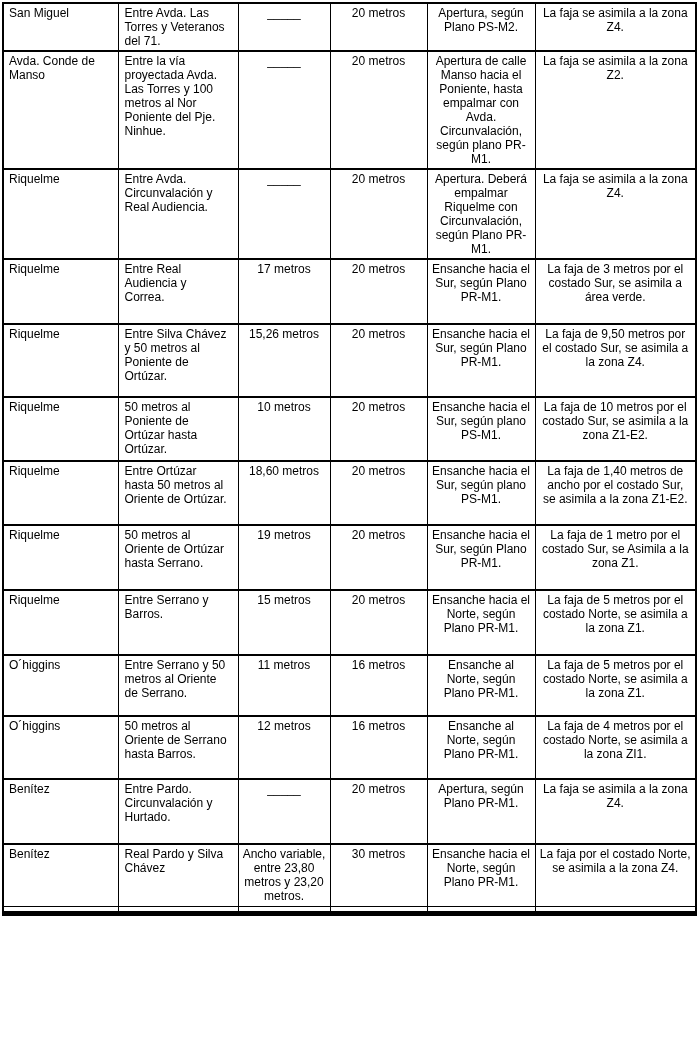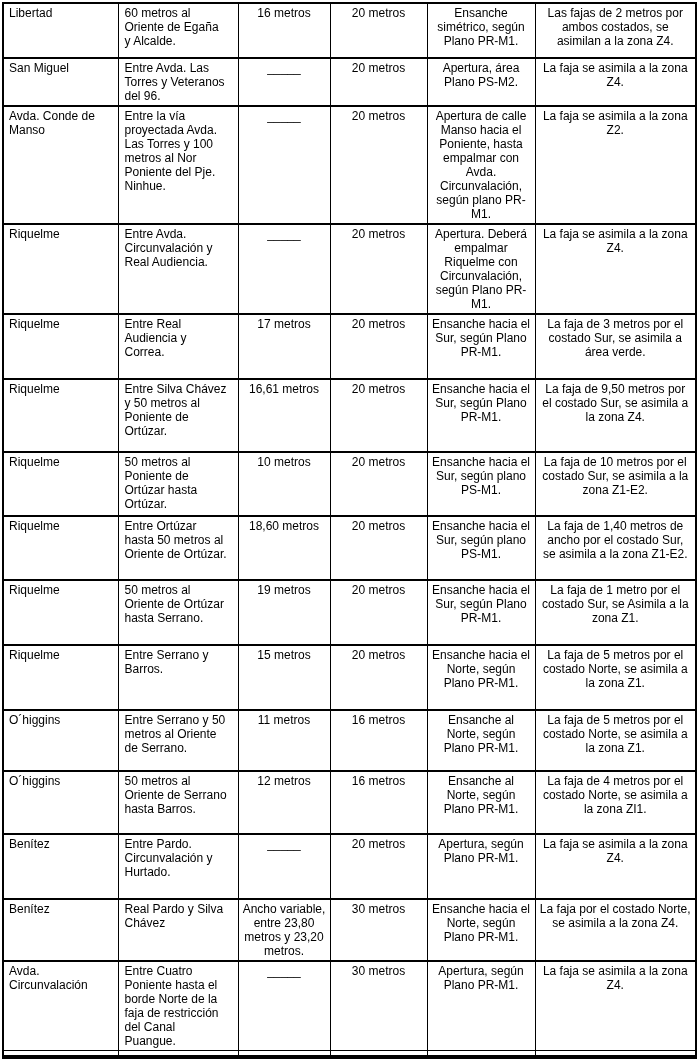--- a/index.html
+++ b/index.html
@@ -56,34 +56,26 @@
     <colgroup>
       <col style="width:115px">
       <col style="width:120px">
       <col style="width:92px">
       <col style="width:97px">
       <col style="width:108px">
       <col style="width:161px">
     </colgroup>
     <tbody>
 
-    <tr style="height: 55px;">
-          <td class="left col-street">Libertad</td>
-          <td class="left col-segment">60 metros al Oriente de Egaña y Alcalde.</td>
-          <td class="center col-width-existing">16 metros</td>
-          <td class="center col-width-projected">20 metros</td>
-          <td class="center col-action">Ensanche simétrico, según Plano PR-M1.</td>
-          <td class="center col-note">Las fajas de 2 metros por ambos costados, se asimilan a la zona Z4.</td>
-        </tr>
         <tr style="height: 44px;">
           <td class="left col-street">San Miguel</td>
-          <td class="left col-segment">Entre Avda. Las Torres y Veteranos del 96.</td>
+          <td class="left col-segment">Entre Avda. Las Torres y Veteranos del 71.</td>
           <td class="center col-width-existing">_____</td>
           <td class="center col-width-projected">20 metros</td>
-          <td class="center col-action">Apertura, área Plano PS-M2.</td>
+          <td class="center col-action">Apertura, según Plano PS-M2.</td>
           <td class="center col-note">La faja se asimila a la zona Z4.</td>
         </tr>
         <tr style="height: 115px; margin-top: 20px;">
           <td class="left col-street">Avda. Conde de Manso</td>
           <td class="left col-segment">Entre la vía proyectada Avda. Las Torres y 100 metros al Nor Poniente del Pje. Ninhue.</td>
           <td class="center col-width-existing">_____</td>
           <td class="center col-width-projected">20 metros</td>
           <td class="center col-action">Apertura de calle Manso hacia el Poniente, hasta empalmar con Avda. Circunvalación, según plano PR-M1.</td>
           <td class="center col-note">La faja se asimila a la zona Z2.</td>
         </tr>
@@ -99,21 +91,21 @@
           <td class="left col-street">Riquelme</td>
           <td class="left col-segment">Entre Real Audiencia y Correa.</td>
           <td class="center col-width-existing">17 metros</td>
           <td class="center col-width-projected">20 metros</td>
           <td class="center col-action">Ensanche hacia el Sur, según Plano PR-M1.</td>
           <td class="center col-note">La faja de 3 metros por el costado Sur, se asimila a área verde.</td>
         </tr>
         <tr style="height: 73px;">
           <td class="left col-street">Riquelme</td>
           <td class="left col-segment">Entre Silva Chávez y 50 metros al Poniente de Ortúzar.</td>
-          <td class="center col-width-existing">16,61 metros</td>
+          <td class="center col-width-existing">15,26 metros</td>
           <td class="center col-width-projected">20 metros</td>
           <td class="center col-action">Ensanche hacia el Sur, según Plano PR-M1.</td>
           <td class="center col-note">La faja de 9,50 metros por el costado Sur, se asimila a la zona Z4.</td>
         </tr>
         <tr style="height: 64px;">
           <td class="left col-street">Riquelme</td>
           <td class="left col-segment">50 metros al Poniente de Ortúzar hasta Ortúzar.</td>
           <td class="center col-width-existing">10 metros</td>
           <td class="center col-width-projected">20 metros</td>
           <td class="center col-action">Ensanche hacia el Sur, según plano PS-M1.</td>
@@ -168,28 +160,20 @@
           <td class="center col-note">La faja se asimila a la zona Z4.</td>
         </tr>
         <tr style="height: 62px;">
           <td class="left col-street">Benítez</td>
           <td class="left col-segment">Real Pardo y Silva Chávez</td>
           <td class="center col-width-existing">Ancho variable, entre 23,80 metros y 23,20 metros.</td>
           <td class="center col-width-projected">30 metros</td>
           <td class="center col-action">Ensanche hacia el Norte, según Plano PR-M1.</td>
           <td class="center col-note">La faja por el costado Norte, se asimila a la zona Z4.</td>
         </tr>
-        <tr style="height: 83px;">
-          <td class="left col-street">Avda. Circunvalación</td>
-          <td class="left col-segment">Entre Cuatro Poniente hasta el borde Norte de la faja de restricción del Canal Puangue.</td>
-          <td class="center col-width-existing">_____</td>
-          <td class="center col-width-projected">30 metros</td>
-          <td class="center col-action">Apertura, según Plano PR-M1.</td>
-          <td class="center col-note">La faja se asimila a la zona Z4.</td>
-        </tr>
         <tr class="strip">
           <td></td>
           <td></td>
           <td></td>
           <td></td>
           <td></td>
           <td></td>
         </tr>
       </tbody>
   </table>

